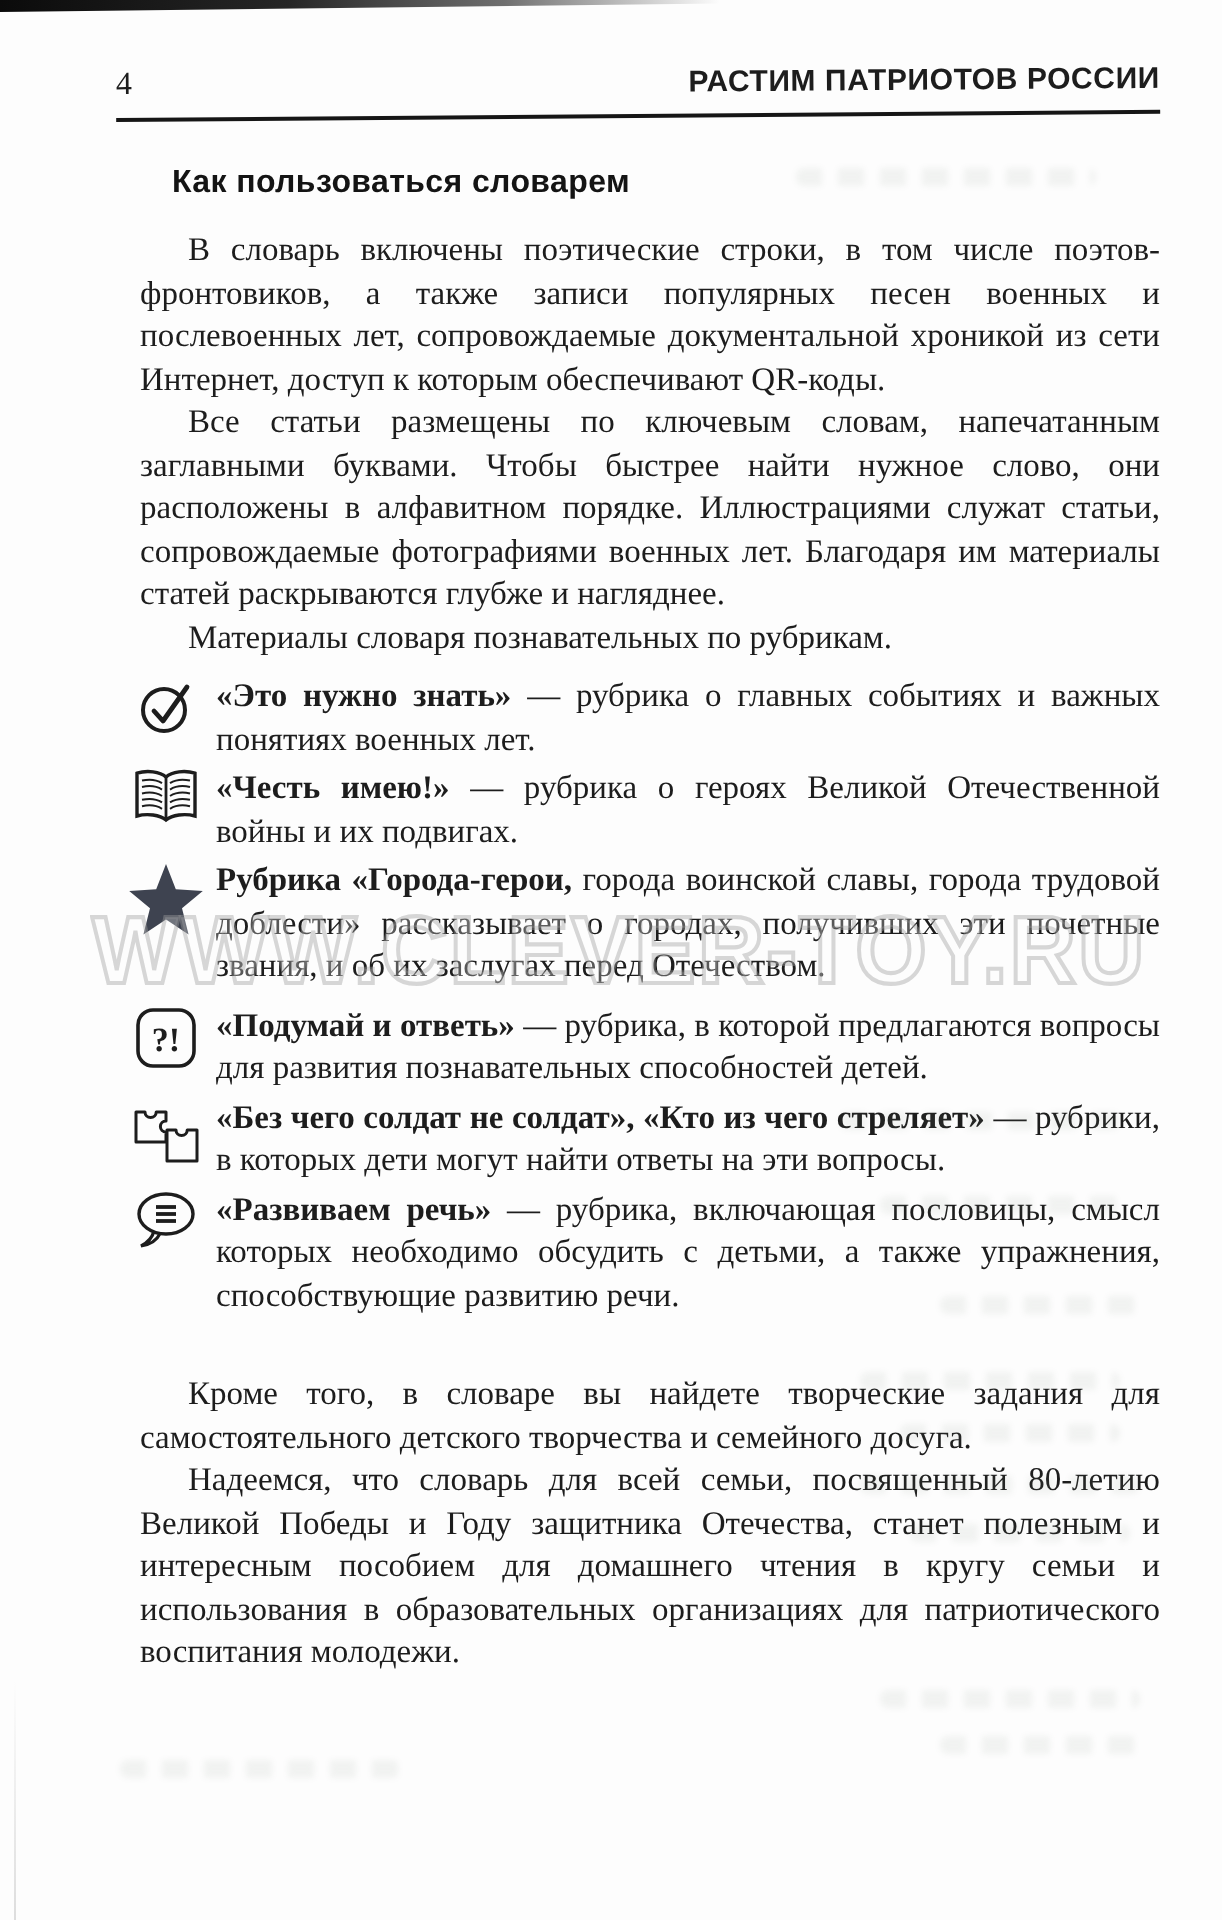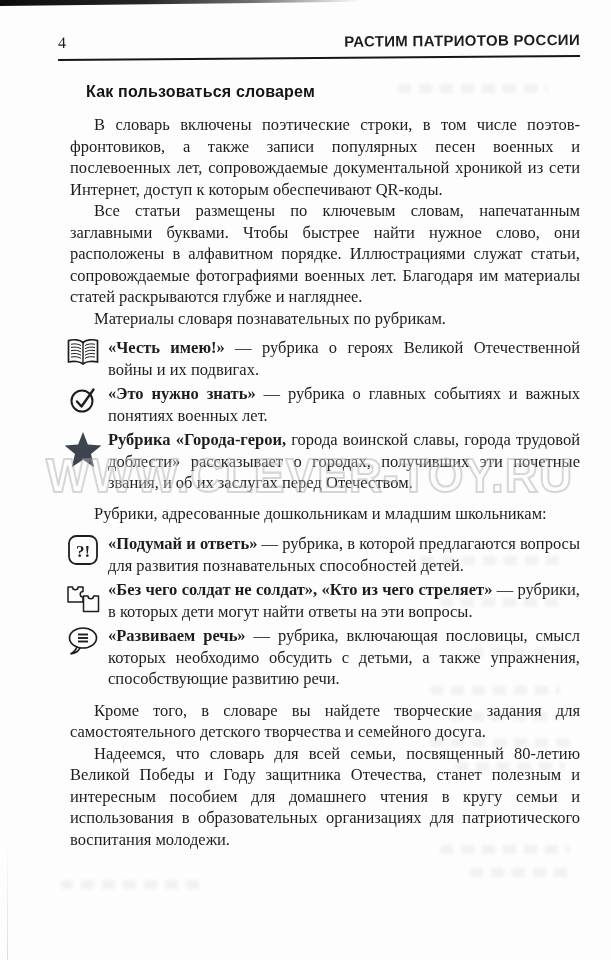--- a/index.html
+++ b/index.html
@@ -34,21 +34,21 @@
     font-size:16px; color:#141414; letter-spacing:.2px;
   }
   .content { margin:0 31px 0 58px; font-size:16.5px; line-height:21.5px; }
   .para { margin:0 0 0 12px; text-indent:24px; text-align:justify; }
   .rubrics { margin-top:8px; }
   .rubric-item { display:flex; align-items:flex-start; margin:0 0 3px 0; }
   .icon-cell { flex:0 0 50px; display:flex; justify-content:center; padding-top:1px; }
   .rubric-text { flex:1; text-align:justify; }
   .rubric-title { font-weight:700; }
   .kids-intro { margin:9px 0 9px 12px; }
-  .closing-first { margin-top:10px; }
+  .closing-first { margin-top:28px; }
   .watermark {
     position:absolute; top:448px; left:46px; width:545px; z-index:3;
     font-family:"Liberation Sans", sans-serif; font-weight:700;
     font-size:46px; letter-spacing:1px; white-space:nowrap;
     color:rgba(255,255,255,0.35);
     -webkit-text-stroke:2px rgba(158,158,158,0.55);
     opacity:.75; pointer-events:none; transform:scaleY(1.04);
   }
   .ghost {
     position:absolute; height:9px; border-radius:4px;
@@ -75,61 +75,60 @@
   <div class="content">
 
     <p class="para">В словарь включены поэтические строки, в том числе поэтов-фронтовиков, а также записи популярных песен военных и послевоенных лет, сопровождаемые документальной хроникой из сети Интернет, доступ к которым обеспечивают QR-коды.</p>
     <p class="para">Все статьи размещены по ключевым словам, напечатанным заглавными буквами. Чтобы быстрее найти нужное слово, они расположены в алфавитном порядке. Иллюстрациями служат статьи, сопровождаемые фотографиями военных лет. Благодаря им материалы статей раскрываются глубже и нагляднее.</p>
     <p class="para">Материалы словаря познавательных по рубрикам.</p>
 
     <div class="rubrics">
 
       <div class="rubric-item">
         <span class="icon-cell">
+          <svg width="30" height="30" viewBox="0 0 30 30">
+            <circle cx="14" cy="17" r="10.5" fill="none" stroke="#1d1d1d" stroke-width="2"></circle>
+            <path d="M9 17.5 L13.5 22.5 L25.5 5.5" fill="none" stroke="#1d1d1d" stroke-width="2.4" stroke-linecap="round" stroke-linejoin="round"></path>
+          </svg>
+        </span>
+        <div class="rubric-text"><span class="rubric-title">«Это нужно знать»</span><span> — рубрика о главных событиях и важных понятиях военных лет.</span></div>
+      </div>
+
+      <div class="rubric-item">
+        <span class="icon-cell">
           <svg width="36" height="28" viewBox="0 0 36 28">
             <path d="M18 4.5 C15 1.8 8.5 1 3.5 2.6 L3.5 24 C8.5 22.6 15 23.4 18 26 C21 23.4 27.5 22.6 32.5 24 L32.5 2.6 C27.5 1 21 1.8 18 4.5 Z" fill="none" stroke="#1d1d1d" stroke-width="1.7"></path>
             <line x1="18" y1="4.5" x2="18" y2="26" stroke="#1d1d1d" stroke-width="1.4"></line>
             <path d="M6 6.3 C10 5.4 13.5 6 16 7.6" fill="none" stroke="#1d1d1d" stroke-width="1"></path>
             <path d="M6 9.5 C10 8.6 13.5 9.2 16 10.8" fill="none" stroke="#1d1d1d" stroke-width="1"></path>
             <path d="M6 12.7 C10 11.8 13.5 12.4 16 14" fill="none" stroke="#1d1d1d" stroke-width="1"></path>
             <path d="M6 15.9 C10 15 13.5 15.6 16 17.2" fill="none" stroke="#1d1d1d" stroke-width="1"></path>
             <path d="M6 19.1 C10 18.2 13.5 18.8 16 20.4" fill="none" stroke="#1d1d1d" stroke-width="1"></path>
             <path d="M30 6.3 C26 5.4 22.5 6 20 7.6" fill="none" stroke="#1d1d1d" stroke-width="1"></path>
             <path d="M30 9.5 C26 8.6 22.5 9.2 20 10.8" fill="none" stroke="#1d1d1d" stroke-width="1"></path>
             <path d="M30 12.7 C26 11.8 22.5 12.4 20 14" fill="none" stroke="#1d1d1d" stroke-width="1"></path>
             <path d="M30 15.9 C26 15 22.5 15.6 20 17.2" fill="none" stroke="#1d1d1d" stroke-width="1"></path>
             <path d="M30 19.1 C26 18.2 22.5 18.8 20 20.4" fill="none" stroke="#1d1d1d" stroke-width="1"></path>
           </svg>
         </span>
         <div class="rubric-text"><span class="rubric-title">«Честь имею!»</span><span> — рубрика о героях Великой Отечественной войны и их подвигах.</span></div>
       </div>
 
-      <div class="rubric-item">
-        <span class="icon-cell">
-          <svg width="30" height="30" viewBox="0 0 30 30">
-            <circle cx="14" cy="17" r="10.5" fill="none" stroke="#1d1d1d" stroke-width="2"></circle>
-            <path d="M9 17.5 L13.5 22.5 L25.5 5.5" fill="none" stroke="#1d1d1d" stroke-width="2.4" stroke-linecap="round" stroke-linejoin="round"></path>
-          </svg>
-        </span>
-        <div class="rubric-text"><span class="rubric-title">«Это нужно знать»</span><span> — рубрика о главных событиях и важных понятиях военных лет.</span></div>
-      </div>
-
 
       <div class="rubric-item">
         <span class="icon-cell">
           <svg width="40" height="38" viewBox="0 0 40 38">
             <polygon points="20,2 24.9,14.6 38.4,15.5 28,24.1 31.3,37.2 20,29.8 8.7,37.2 12,24.1 1.6,15.5 15.1,14.6" fill="#3e4350"></polygon>
           </svg>
         </span>
         <div class="rubric-text"><span class="rubric-title">Рубрика «Города-герои,</span><span> города воинской славы, города трудовой доблести» рассказывает о городах, получивших эти почетные звания, и об их заслугах перед Отечеством.</span></div>
       </div>
 
     </div>
 
-    <p class="para kids-intro">Рубрики, адресованные дошкольникам и младшим школьникам:</p>
 
     <div class="rubrics">
 
       <div class="rubric-item">
         <span class="icon-cell">
           <svg width="32" height="32" viewBox="0 0 32 32">
             <rect x="2" y="2" width="28" height="28" rx="7.5" fill="none" stroke="#1d1d1d" stroke-width="1.8"></rect>
             <text x="16" y="22.5" text-anchor="middle" font-family="Liberation Serif, serif" font-size="17" font-weight="bold" fill="#1d1d1d">?!</text>
           </svg>
         </span>

